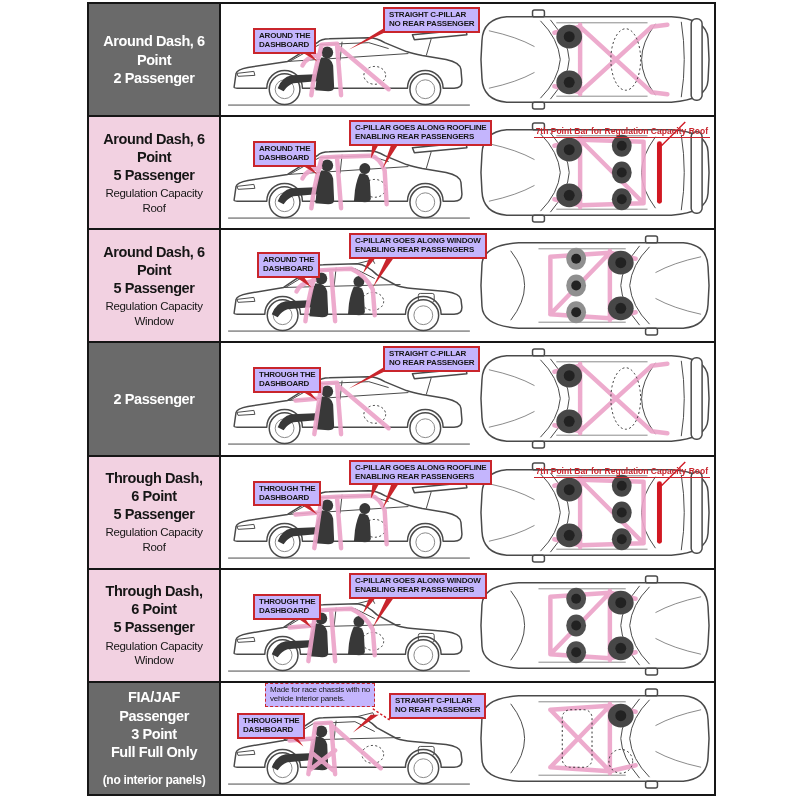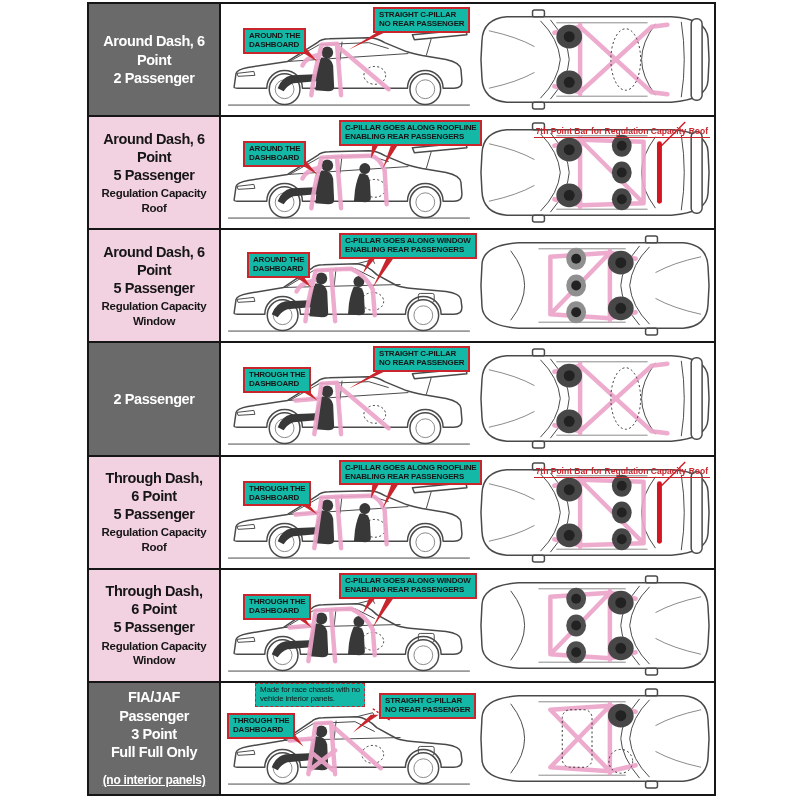--- a/index.html
+++ b/index.html
@@ -10,31 +10,31 @@
          background:#161616;border:2px solid #161616;
          display:grid;grid-template-rows:repeat(7,1fr);row-gap:2px;box-sizing:border-box;}
 
   .row{display:grid;grid-template-columns:130px 1fr;background:#fff;}
 
   .label{display:flex;flex-direction:column;justify-content:center;align-items:center;
          text-align:center;padding:2px 12px;box-sizing:border-box;}
   .label.gray{background:#6a6a6a;color:#ffffff;}
   .label.pink{background:#f2d1e1;color:#161616;}
   .t-line{font-size:14.5px;font-weight:bold;line-height:1.25;letter-spacing:-0.4px;}
-  .label .sub{font-size:11.5px;font-weight:bold;line-height:1.3;letter-spacing:-0.3px;margin-top:2px;}
-  .label.gray .sub{font-weight:bold;font-size:12px;margin-top:12px;text-decoration:underline;}
+  .label .sub{font-size:11.5px;font-weight:normal;line-height:1.3;letter-spacing:-0.3px;margin-top:2px;}
+  .label.gray .sub{font-weight:bold;font-size:12px;margin-top:12px;}
 
   .content{position:relative;background:#ffffff;border-left:2px solid #161616;overflow:hidden;}
 
   svg.side{position:absolute;left:2px;top:2px;width:252px;height:107px;}
   svg.top{position:absolute;left:256px;top:2px;width:236px;height:107px;}
 
-  .ann{position:absolute;background:#14b8a6;border:2px solid #c9252c;
+  .ann{position:absolute;background:#c4b5fd;border:2px solid #c9252c;
        color:#161616;font-size:8px;font-weight:bold;line-height:1.12;
-       padding:2px 4px;white-space:pre-line;letter-spacing:-0.2px;z-index:3;}
+       padding:2px 4px;white-space:pre-line;letter-spacing:-0.2px;z-index:3;margin-left:10px;}
   .ann.dashed{border:1.5px dashed #c9252c;font-weight:normal;}
   .rednote{position:absolute;color:#c9252c;font-size:8.5px;font-weight:bold;
            border-bottom:1.5px solid #c9252c;padding:8px 2px 1px 2px;z-index:3;white-space:nowrap;}
 
   .cage{stroke:#eba4c9;stroke-width:4.5;fill:none;stroke-linecap:round;stroke-linejoin:round;opacity:.92;}
   .car{stroke:#4a4a4a;stroke-width:1.5;fill:#ffffff;stroke-linejoin:round;}
   .cline{stroke:#4a4a4a;stroke-width:1;fill:none;}
   .dline{stroke:#8a8a8a;stroke-width:1;fill:none;}
   .dots{stroke:#333;stroke-width:1;fill:none;stroke-dasharray:2 2.5;}
   .wedge{fill:#c9252c;}

